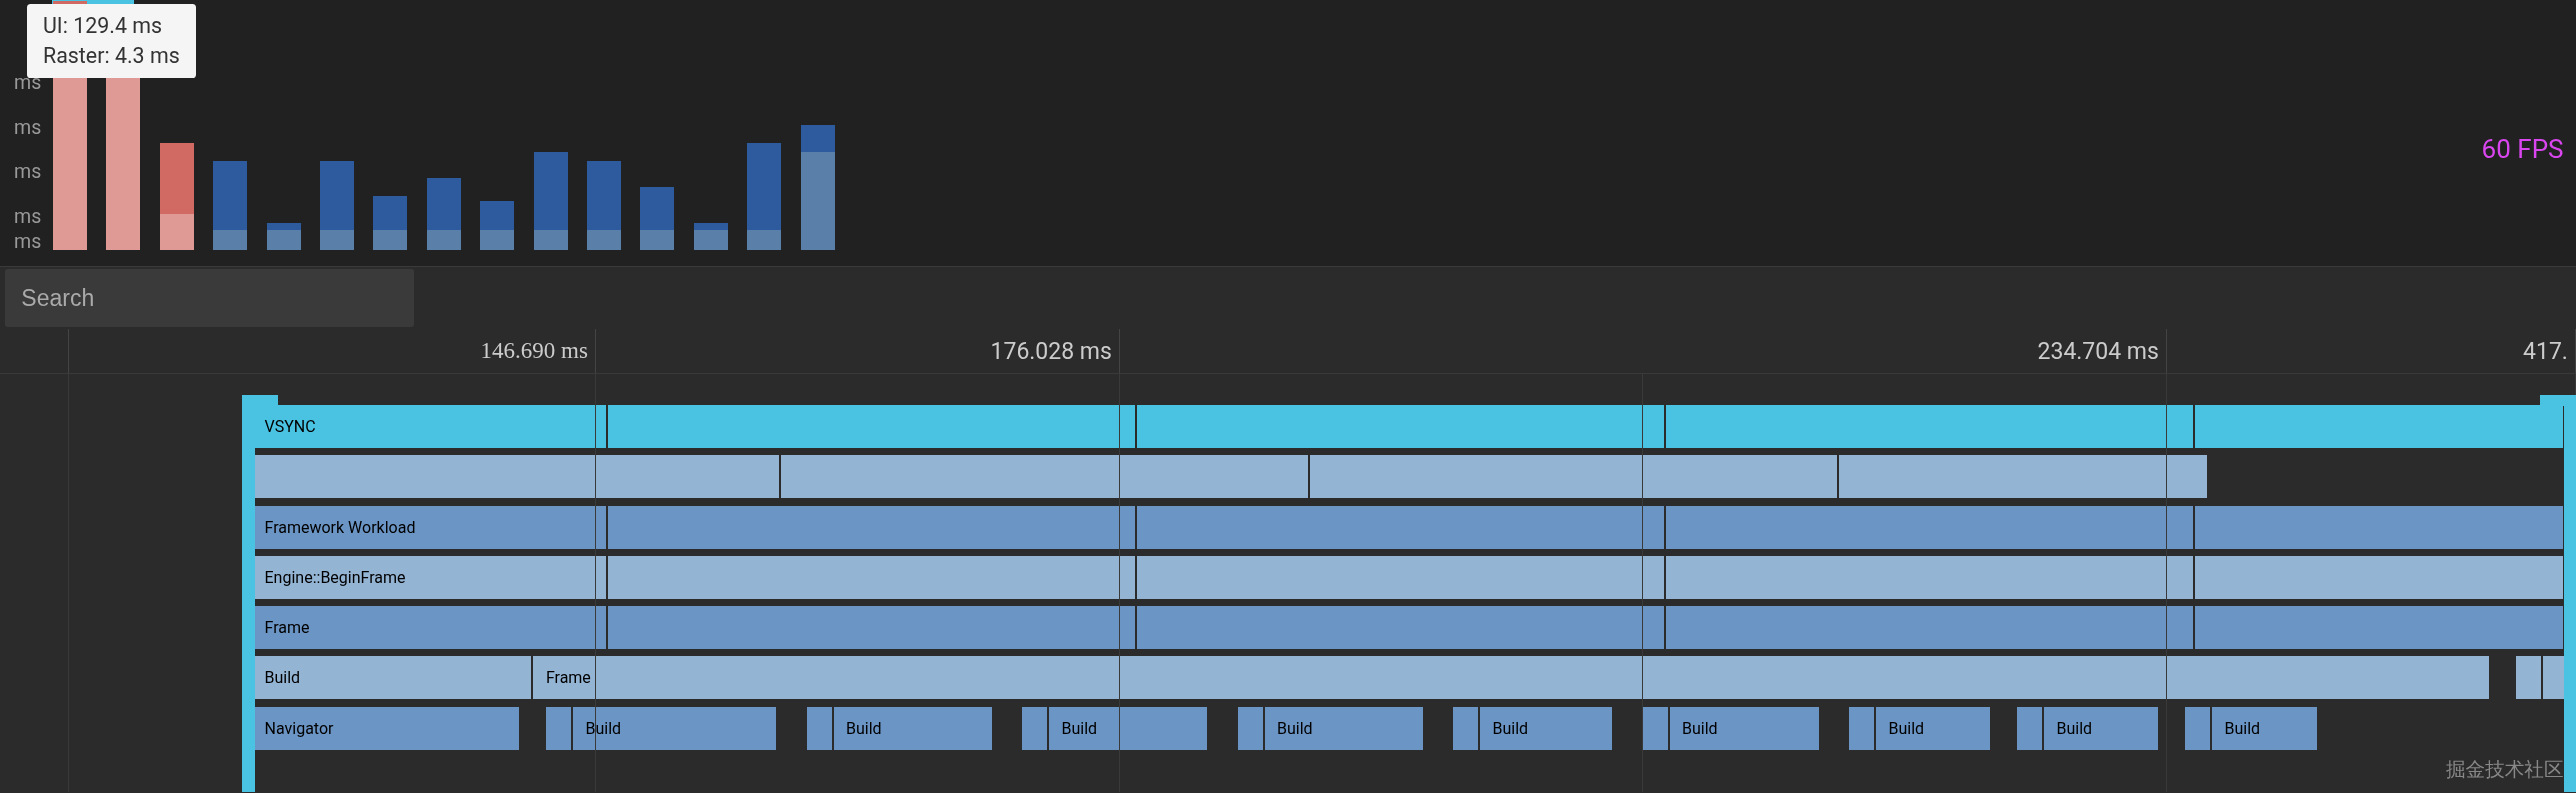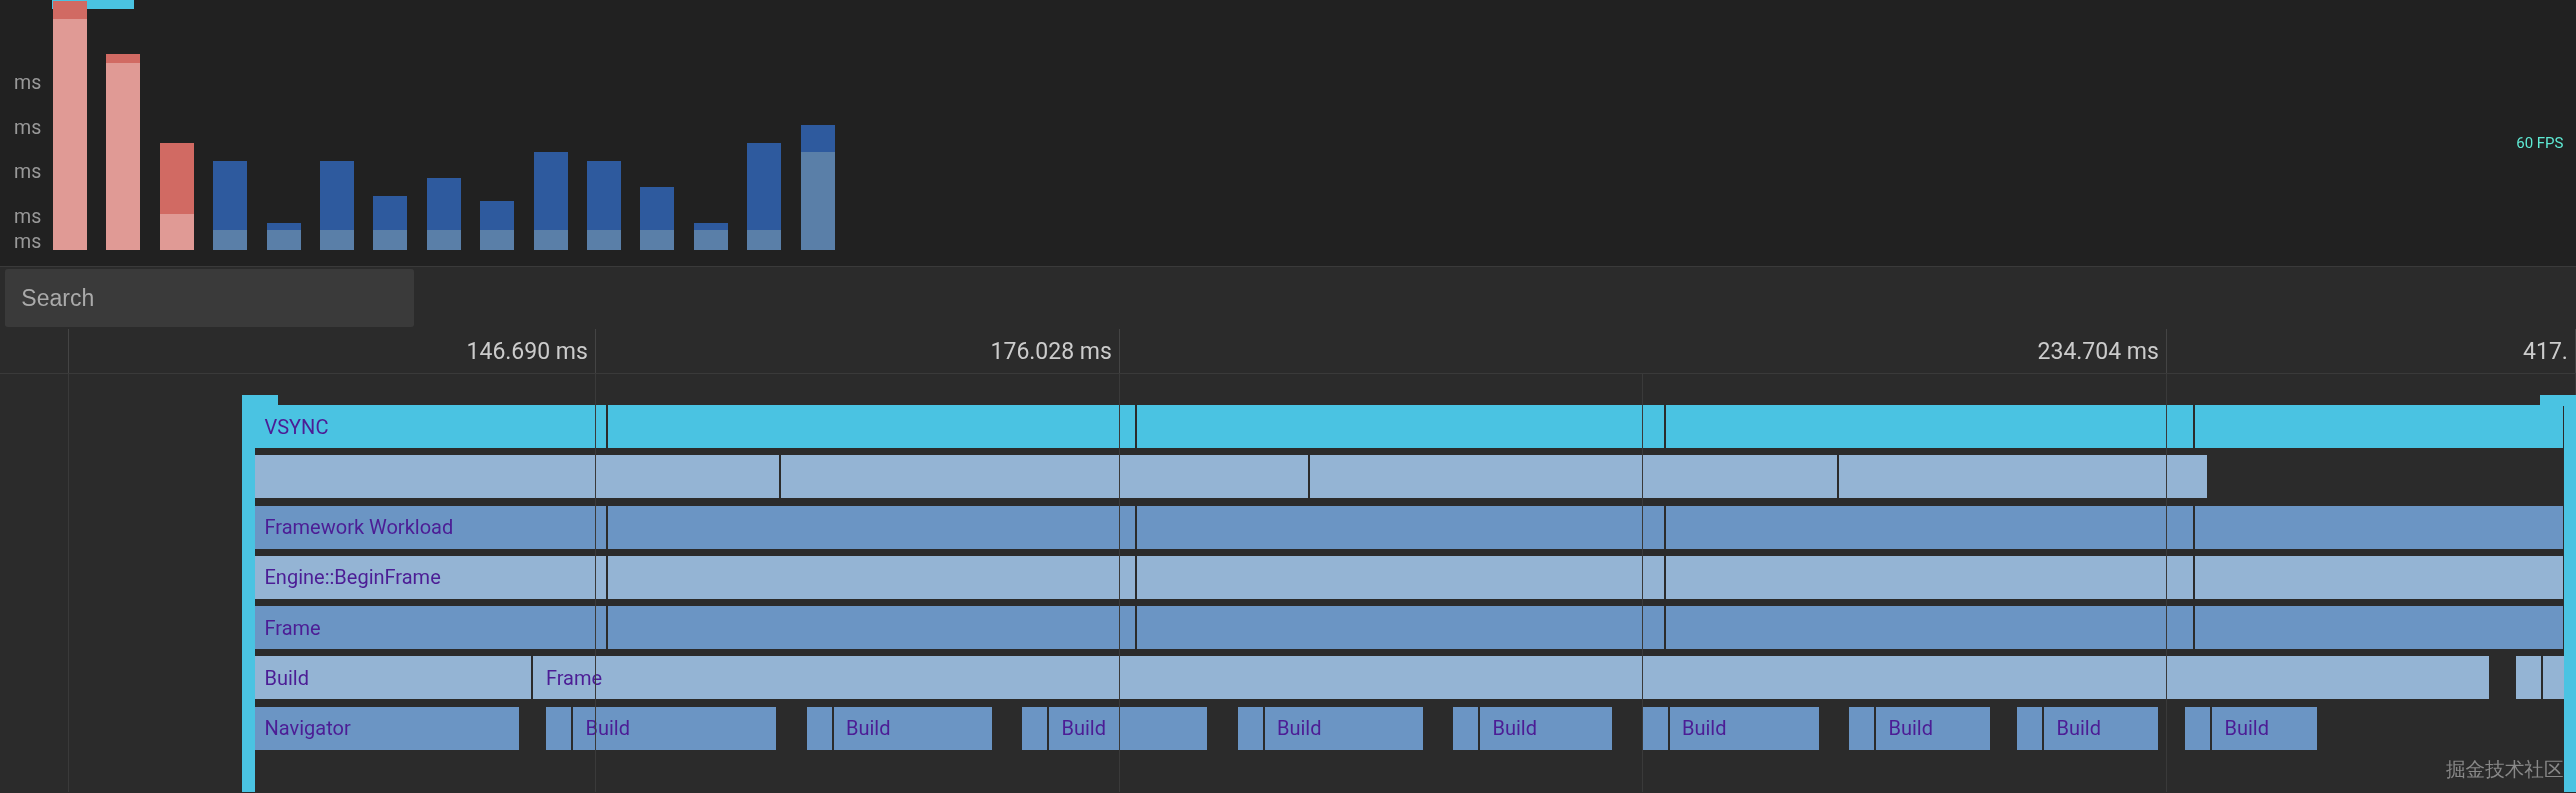--- a/index.html
+++ b/index.html
@@ -47,22 +47,22 @@
   position: absolute;
   font-size: 19.6px;
   color: #999;
   right: 3.6px;
 }
 
 .fps-label {
   position: absolute;
   right: 12.5px;
   top: 134px;
-  font-size: 15px;
-  color: #5eead4;
+  font-size: 26px;
+  color: #d946ef;
 }
 
 .bars-region {
   position: absolute;
   left: 53px;
   right: 0;
   top: 0;
   bottom: 16px;
 }
 
@@ -192,22 +192,22 @@
 
 .flame-row {
   display: flex;
   margin-bottom: 5.3px;
   height: 45px;
 }
 .flame-box {
   height: 45px;
   border: 1.8px solid #2b2b2b;
   padding: 0 12.5px;
-  font-size: 20px;
-  color: #4c1d95;
+  font-size: 16px;
+  color: #000000;
   display: flex;
   align-items: center;
   overflow: hidden;
   white-space: nowrap;
   text-align: right;
 }
 .c-vsync { background: #4ac3e2; }
 .c-lightblue { background: #94b4d4; }
 .c-blue { background: #6b95c4; }
 .gap { background: transparent; border: none; }
@@ -218,20 +218,24 @@
   bottom: 9px;
   font-size: 19.6px;
   color: #888;
 }
 </style>
 </head>
 <body>
 
 <div class="fps-chart">
   <div class="selected-highlight" style="left:52px; width:82px;"></div>
+  <div class="tooltip">
+    <div>UI: 129.4 ms</div>
+    <div>Raster: 4.3 ms</div>
+  </div>
   <div class="y-axis-labels">
     <div class="y-label" style="top:71px">ms</div>
     <div class="y-label" style="top:116px">ms</div>
     <div class="y-label" style="top:160px">ms</div>
     <div class="y-label" style="top:205px">ms</div>
     <div class="y-label" style="top:230px">ms</div>
   </div>
   <div class="fps-label">60 FPS</div>
   <div class="bars-region">
       <div class="bar-group overflow selected" style="left: 0px;">
@@ -298,21 +302,21 @@
 </div>
 
 <div class="timeline-header">
   <div class="search-wrap">
     <input class="search-input" placeholder="Search" style="">
   </div>
 </div>
 
 <div class="time-ruler">
     <div class="ruler-tick" style="left: 0px; width: 69px;"></div>
-    <div class="ruler-tick" style="left: 0px; width: 596px;">
+    <div class="ruler-tick" style="left: 0px; width: 596px; font-family: Liberation Serif, serif;">
       <div class="ruler-label">146.690 ms</div>
     </div>
     <div class="ruler-tick" style="left: 0px; width: 1120px;">
       <div class="ruler-label">176.028 ms</div>
     </div>
     <div class="ruler-tick" style="left: 0px; width: 2167px;">
       <div class="ruler-label">234.704 ms</div>
     </div>
     <div class="ruler-tick" style="left: 0px; width: 2576px;">
       <div class="ruler-label">417.</div>

